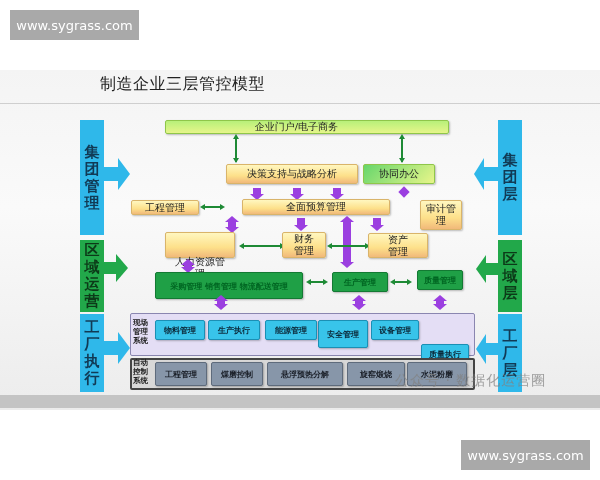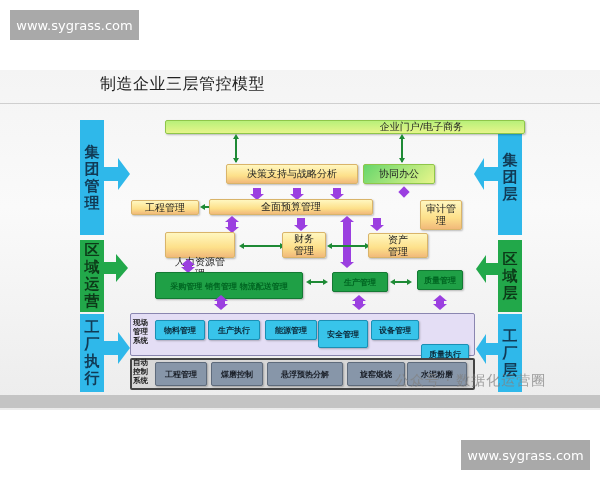--- a/index.html
+++ b/index.html
@@ -131,21 +131,21 @@
   <div class="arrow-left" style="left:476px;top:185px;border-top:14px solid transparent;border-bottom:14px solid transparent;border-right:10px solid #22a84a;"></div>
 
   <div class="side-bar bar-blue" style="left:498px;top:244px;width:24px;height:78px;">
     <span>工</span>
     <span>厂</span>
     <span>层</span>
   </div>
   <div class="arrow-left" style="left:486px;top:273px;width:12px;height:12px;background:#2fb8ea;"></div>
   <div class="arrow-left" style="left:476px;top:264px;border-top:15px solid transparent;border-bottom:15px solid transparent;border-right:10px solid #2fb8ea;"></div>
 
-  <div class="box box-portal" style="left:165px;top:50px;width:360px;height:14px;justify-content:flex-end;padding-right:61px;">企业门户/电子商务</div>
+  <div class="box box-portal" style="left:165px;top:50px;width:284px;height:14px;justify-content:flex-end;padding-right:110px;">企业门户/电子商务</div>
 
   <div class="v-line" style="left:235px;top:66px;height:26px;"></div>
   <div class="g-head-u" style="left:233px;top:64px;"></div>
   <div class="g-head-d" style="left:233px;top:88px;"></div>
 
   <div class="v-line" style="left:401px;top:66px;height:26px;"></div>
   <div class="g-head-u" style="left:399px;top:64px;"></div>
   <div class="g-head-d" style="left:399px;top:88px;"></div>
 
   <div class="box box-yellow" style="left:226px;top:94px;width:132px;height:20px;">决策支持与战略分析</div>
@@ -157,21 +157,21 @@
   <div class="p-head-down" style="left:290px;top:124px;"></div>
   <div class="p-arrow" style="left:333px;top:118px;height:8px;"></div>
   <div class="p-head-down" style="left:330px;top:124px;"></div>
   <div class="p-arrow" style="left:400px;top:118px;height:8px;transform:rotate(45deg);"></div>
 
   <div class="box box-yellow" style="left:131px;top:130px;width:68px;height:15px;">工程管理</div>
   <div class="h-line" style="left:204px;top:136px;width:17px;"></div>
   <div class="g-head-l" style="left:200px;top:134px;"></div>
   <div class="g-head-r" style="left:220px;top:134px;"></div>
 
-  <div class="box box-yellow" style="left:209px;top:129px;width:164px;height:16px;">全面预算管理</div>
+  <div class="box box-yellow" style="left:242px;top:129px;width:148px;height:16px;">全面预算管理</div>
   <div class="box box-yellow" style="left:420px;top:130px;width:42px;height:30px;flex-direction:column;">
     <span style="width:30px;">审计管理</span>
   </div>
 
   <div class="p-arrow" style="left:228px;top:152px;height:6px;"></div>
   <div class="p-head-up" style="left:225px;top:146px;"></div>
   <div class="p-head-down" style="left:225px;top:157px;"></div>
   <div class="p-arrow" style="left:297px;top:148px;height:8px;"></div>
   <div class="p-head-down" style="left:294px;top:155px;"></div>
   <div class="p-arrow" style="left:343px;top:152px;height:40px;"></div>

